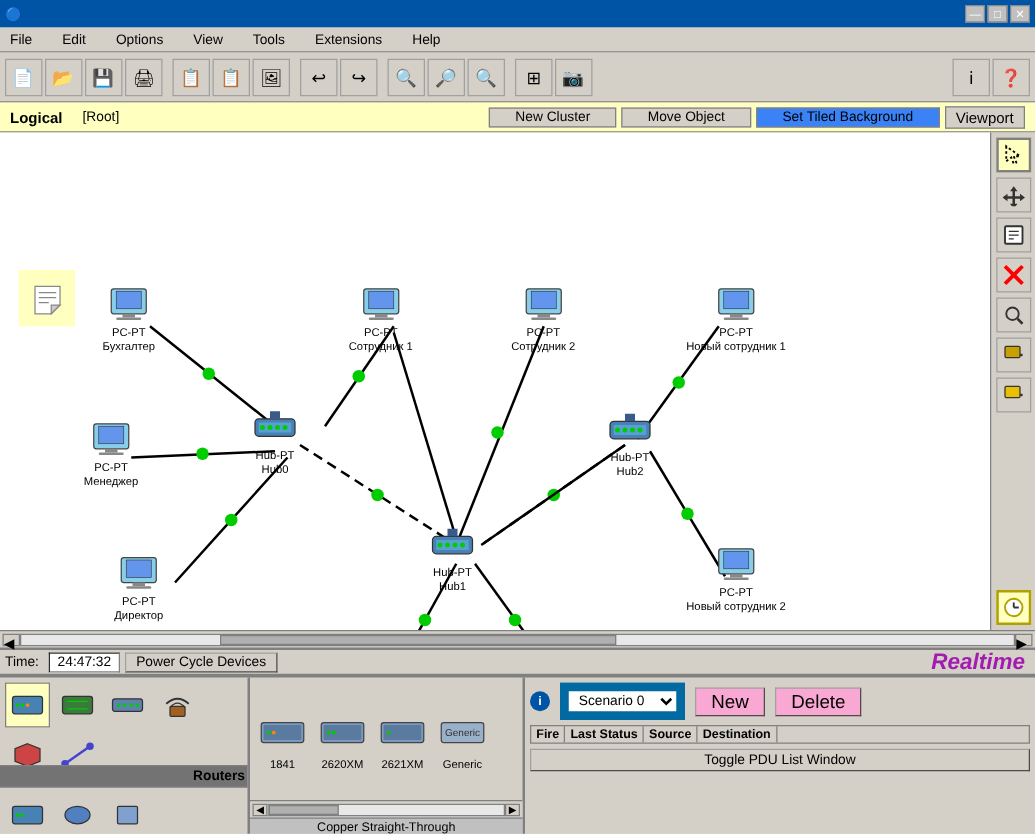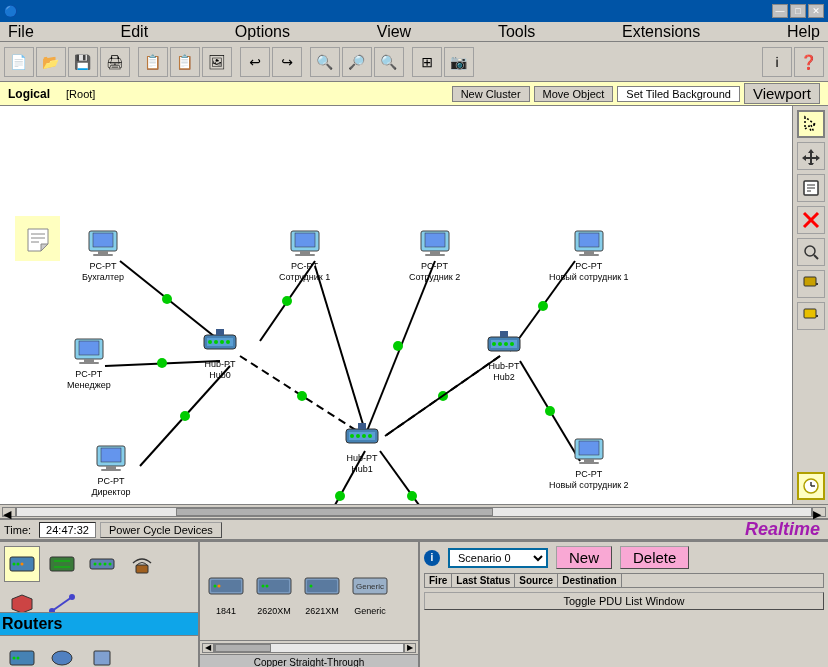--- a/index.html
+++ b/index.html
@@ -28,23 +28,22 @@
     }
 
     
     #menubar {
       background: #d4d0c8;
       height: 20px;
       display: flex;
       align-items: center;
       padding: 0 4px;
       border-bottom: 1px solid #808080;
-      gap: 0;
-      font-size: 16px;
-      justify-content: space-between;
+      gap: 16px;
+      font-size: 11px;
     }
     .menu-item { cursor: pointer; padding: 1px 4px; }
 
     
     #toolbar {
       background: #d4d0c8;
       height: 40px;
       display: flex;
       align-items: center;
       padding: 2px 4px;
@@ -70,26 +69,26 @@
       padding: 0 8px;
       border-bottom: 1px solid #808080;
       gap: 16px;
     }
     #logicalbar .logical-label { font-weight: bold; font-size: 12px; color: #000; }
     #logicalbar .root-label { color: #000; font-size: 11px; }
     #logicalbar-right { margin-left: auto; display: flex; gap: 4px; align-items: center; }
     .logbar-btn {
       background: #d4d0c8;
       border: 1px solid #808080;
-      padding: 1px 8px;
+      padding: 1px 20px;
       cursor: pointer;
       font-size: 11px;
     }
-    .logbar-btn.active { background: #ffffff; }
-    .viewport-btn { background: #d4d0c8; border: 1px solid #808080; padding: 1px 8px; font-size: 15px; cursor: pointer; }
+    .logbar-btn.active { background: #3b82f6; }
+    .viewport-btn { background: #d4d0c8; border: 1px solid #808080; padding: 1px 8px; font-size: 12px; cursor: pointer; }
 
     
     #main {
       display: flex;
       height: 398px;
     }
 
     
     #canvas {
       flex: 1;
@@ -200,26 +199,26 @@
       align-items: center;
     }
     .device-icon {
       width: 36px; height: 36px;
       display: flex; flex-direction: column; align-items: center; justify-content: center;
       cursor: pointer;
       font-size: 8px;
     }
     .device-icon.selected { background: #ffffc0; border: 1px solid #808080; }
     #device-label-row {
-      background: #0ea5e9;
+      background: #737373;
       border-top: 1px solid #808080;
       border-bottom: 1px solid #808080;
-      text-align: left;
+      text-align: right;
       padding: 2px;
-      font-size: 16px;
+      font-size: 11px;
       font-weight: bold;
     }
     #device-subtypes {
       display: flex;
       flex-wrap: wrap;
       padding: 4px;
       gap: 4px;
       align-items: center;
     }
 
@@ -296,21 +295,21 @@
       gap: 8px;
       margin-bottom: 4px;
     }
     #scenario-select {
       display: flex;
       align-items: center;
       gap: 4px;
     }
     .scenario-combo {
       background: white;
-      border: 2px solid #0369a1;
+      border: 7px solid #0369a1;
       padding: 1px 4px;
       font-size: 11px;
       width: 100px;
     }
     .pdu-btn {
       background: #f9a8d4;
       border: 1px outset #a0a0a0;
       padding: 2px 12px;
       font-size: 15px;
       cursor: pointer;

